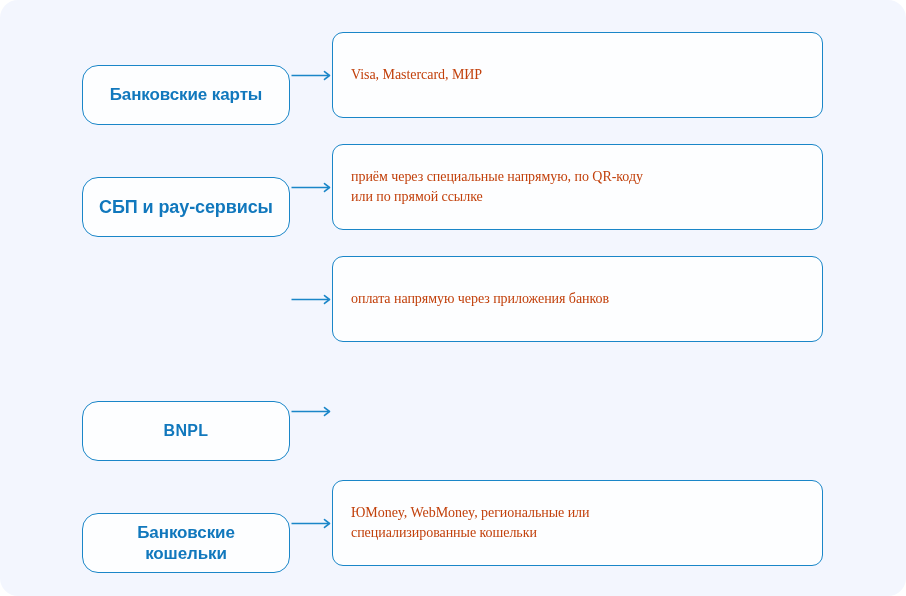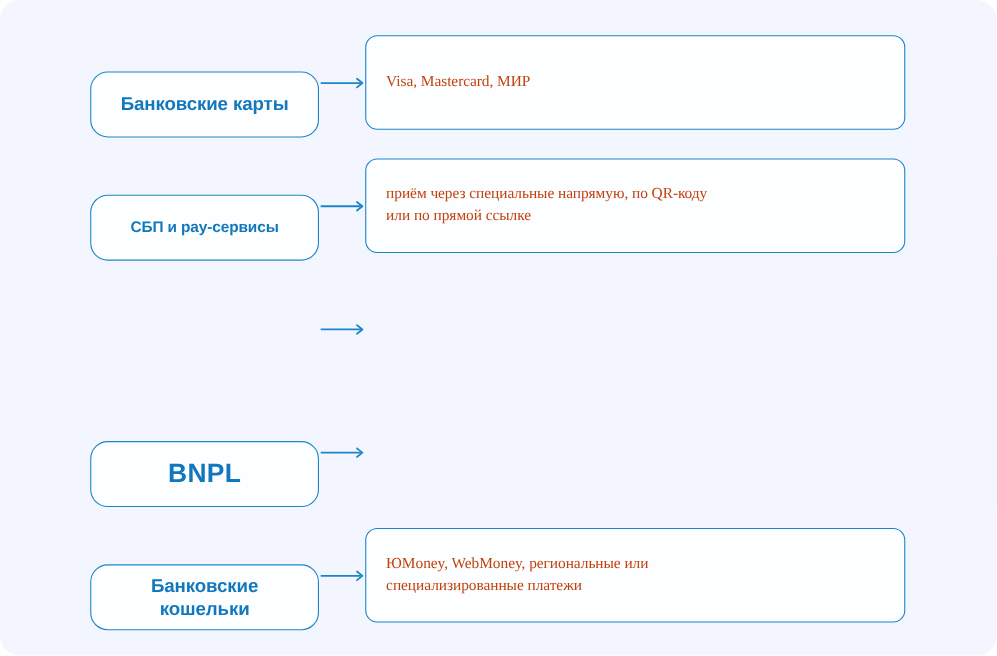--- a/index.html
+++ b/index.html
@@ -52,24 +52,24 @@
   }
   .cat-label {
     color: #1178bd;
     font-weight: bold;
     font-size: 17px;
     line-height: 1.26;
     letter-spacing: -0.1px;
     white-space: pre-line;
   }
   .cat-label.small {
-    font-size: 14px;
+    font-size: 18px;
   }
   .cat-label.acronym {
-    font-size: 24px;
+    font-size: 16px;
     letter-spacing: 0.3px;
   }
 
   
   .arrow {
     position: absolute;
     left: 291px;
     top: 41px;
     width: 42px;
     height: 15px;
@@ -130,20 +130,23 @@
       <span class="desc-text">приём через специальные напрямую, по QR-коду
 или по прямой ссылке</span>
     </div>
   </div>
 
   <div class="row" style="top:251px">
     <svg class="arrow" viewBox="0 0 42 15">
       <path d="M0.5 7.5 H37" stroke="#1a86c8" stroke-width="1.6" fill="none"></path>
       <path d="M33.5 3.6 L38.5 7.5 L33.5 11.4" stroke="#1a86c8" stroke-width="1.6" fill="none" stroke-linecap="round" stroke-linejoin="round"></path>
     </svg>
+    <div class="desc-box">
+      <span class="desc-text">оплата напрямую через приложения банков</span>
+    </div>
   </div>
 
   <div class="row" style="top:363px">
     <div class="cat-box">
       <span class="cat-label acronym">BNPL</span>
     </div>
     <svg class="arrow" viewBox="0 0 42 15">
       <path d="M0.5 7.5 H37" stroke="#1a86c8" stroke-width="1.6" fill="none"></path>
       <path d="M33.5 3.6 L38.5 7.5 L33.5 11.4" stroke="#1a86c8" stroke-width="1.6" fill="none" stroke-linecap="round" stroke-linejoin="round"></path>
     </svg>
@@ -153,17 +156,17 @@
     <div class="cat-box">
       <span class="cat-label">Банковские
 кошельки</span>
     </div>
     <svg class="arrow" viewBox="0 0 42 15">
       <path d="M0.5 7.5 H37" stroke="#1a86c8" stroke-width="1.6" fill="none"></path>
       <path d="M33.5 3.6 L38.5 7.5 L33.5 11.4" stroke="#1a86c8" stroke-width="1.6" fill="none" stroke-linecap="round" stroke-linejoin="round"></path>
     </svg>
     <div class="desc-box">
       <span class="desc-text">ЮMoney, WebMoney, региональные или
-специализированные платежи</span>
+специализированные кошельки</span>
     </div>
   </div>
 
 </div>
 
 </body></html>

